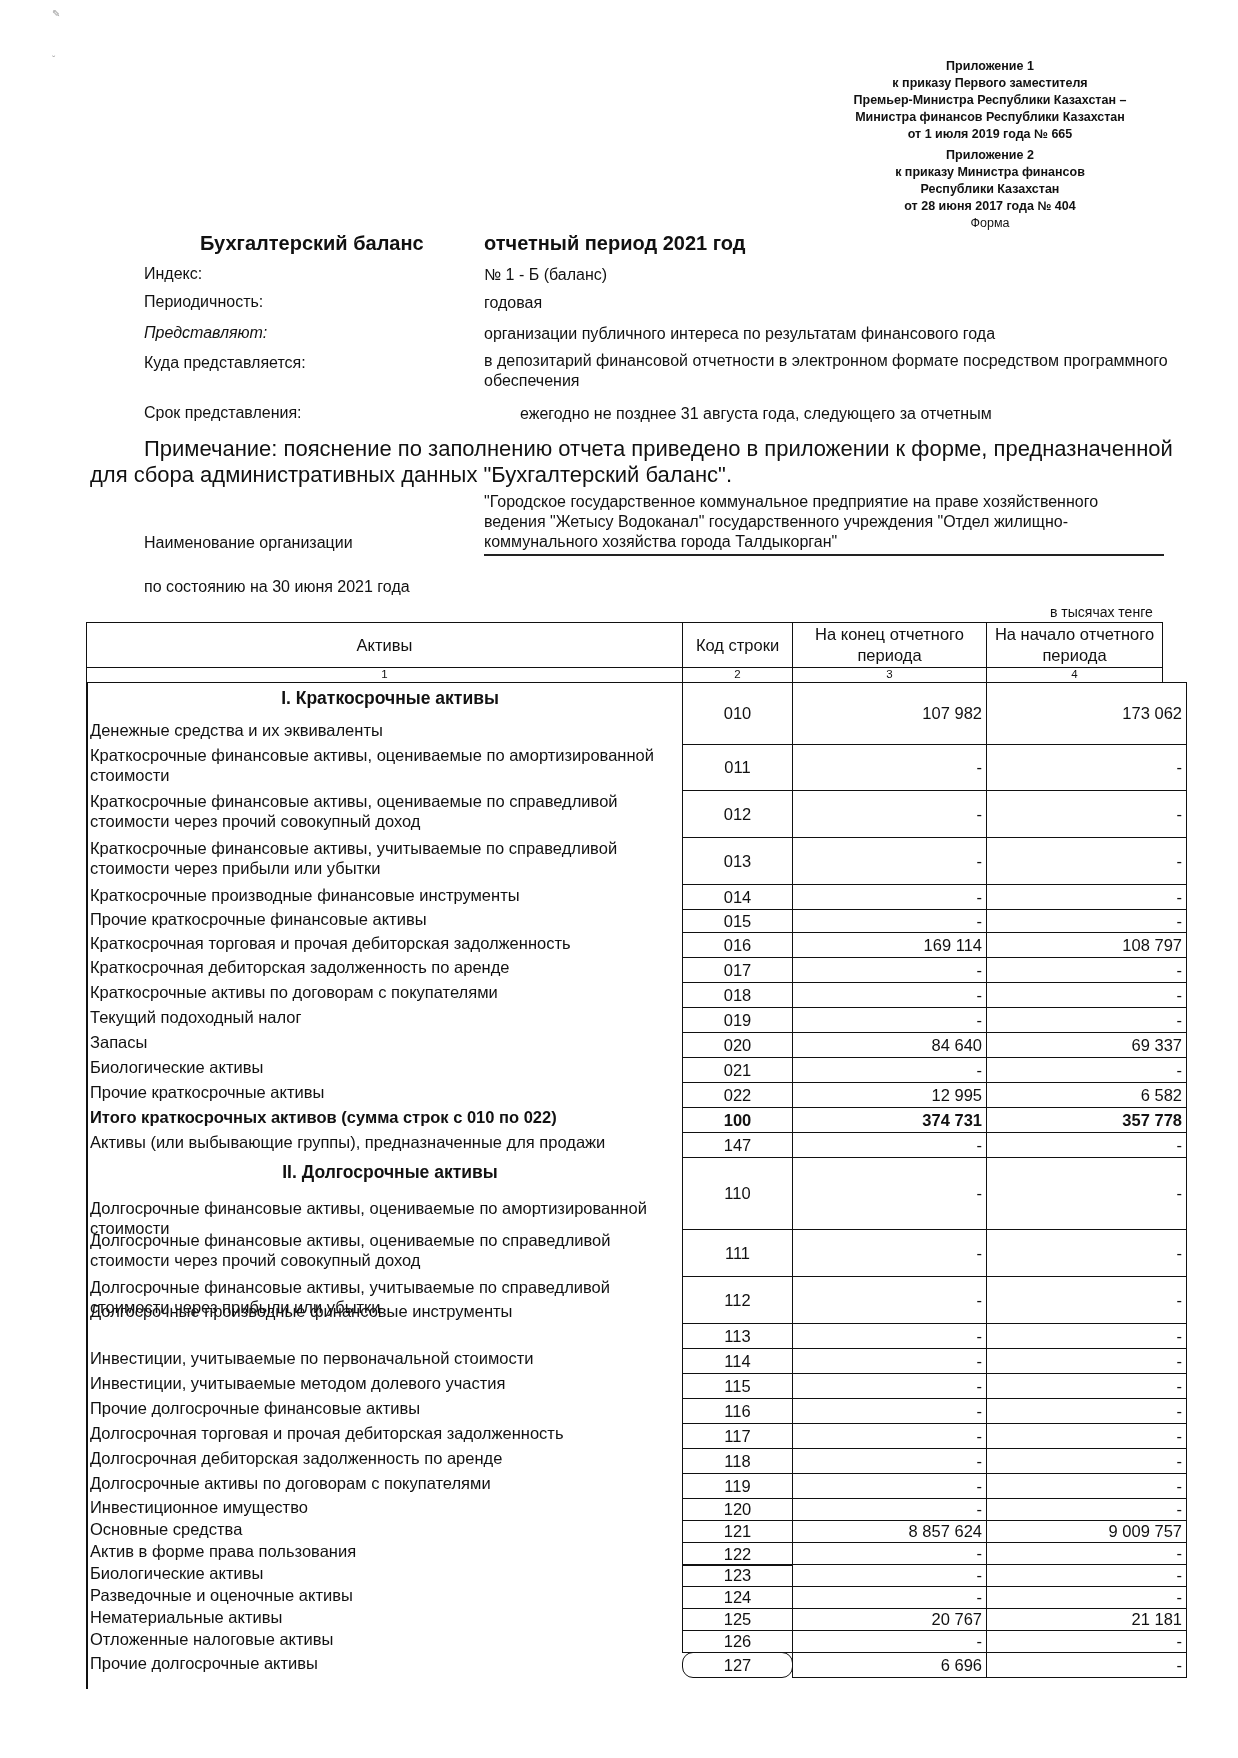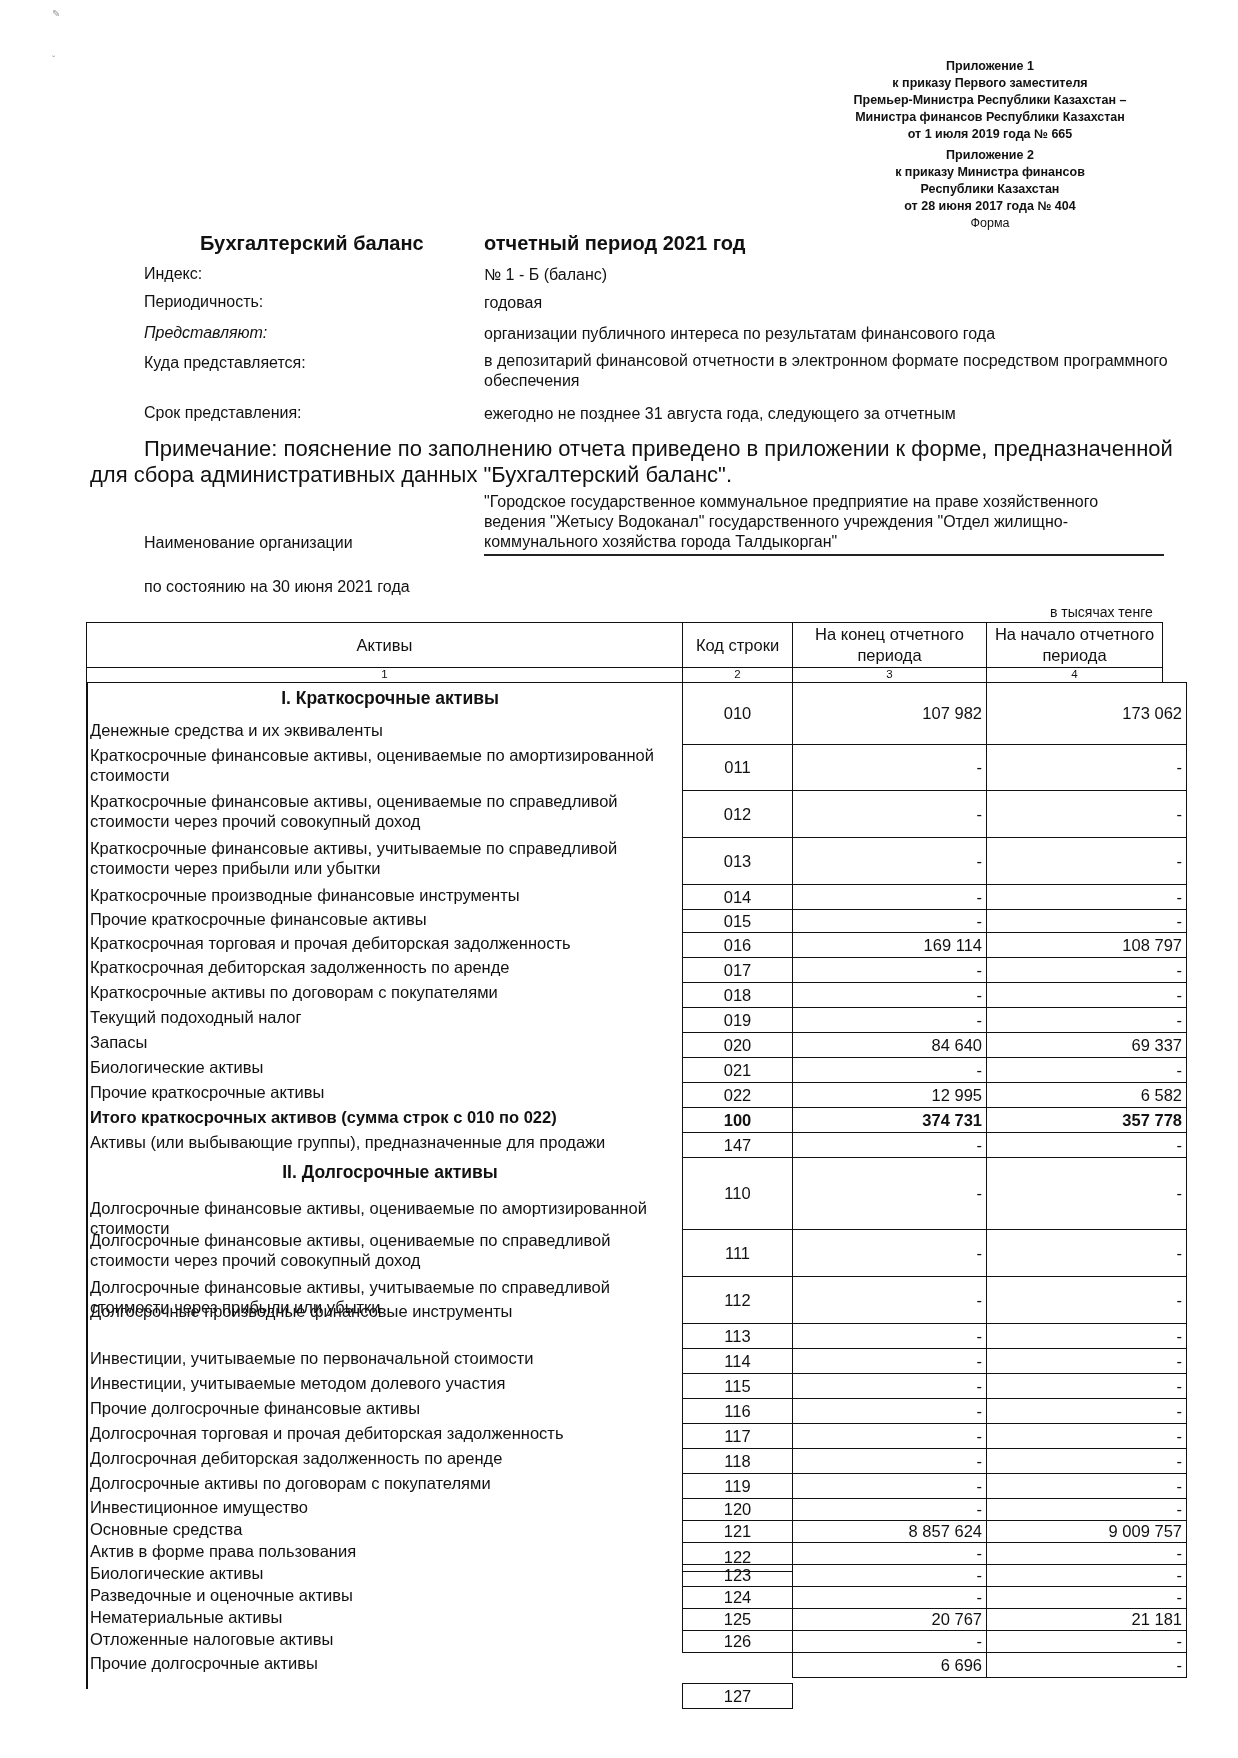--- a/index.html
+++ b/index.html
@@ -65,21 +65,21 @@
 
 <div class="meta-label" style="top:265px;">Индекс:</div>
 <div class="meta-value" style="top:265px;">№ 1 - Б (баланс)</div>
 <div class="meta-label" style="top:293px;">Периодичность:</div>
 <div class="meta-value" style="top:293px;">годовая</div>
 <div class="meta-label" style="top:324px;font-style:italic;">Представляют:</div>
 <div class="meta-value" style="top:324px;">организации публичного интереса по результатам финансового года</div>
 <div class="meta-label" style="top:354px;">Куда представляется:</div>
 <div class="meta-value" style="top:351px;">в депозитарий финансовой отчетности в электронном формате посредством программного обеспечения</div>
 <div class="meta-label" style="top:404px;">Срок представления:</div>
-<div class="meta-value" style="top:404px;">ежегодно не позднее 31 августа года, следующего за отчетным</div>
+<div class="meta-value" style="top:404px;margin-left:36px;">ежегодно не позднее 31 августа года, следующего за отчетным</div>
 <div class="note">Примечание:    пояснение по заполнению отчета приведено в приложении к форме, предназначенной для сбора административных данных "Бухгалтерский баланс".</div>
 <div class="org-value">"Городское государственное коммунальное предприятие на праве хозяйственного  ведения "Жетысу Водоканал" государственного учреждения "Отдел жилищно-коммунального хозяйства  города Талдыкорган"</div>
 <div class="meta-label" style="top:534px;">Наименование организации</div>
 <div class="asof">по состоянию на 30 июня 2021 года</div>
 <div class="units">в тысячах тенге</div>
 
 <div class="tbl" id="tbl">
   <div class="hdr c1">Активы</div>
   <div class="hdr c2">Код строки</div>
   <div class="hdr c3">На конец отчетного периода</div>
@@ -194,37 +194,37 @@
       <div class="cell val" style="left: 900px; width: 201px; top: 851px; height: 26px;">-</div>
       <div class="lbl" style="top: 875px;">Инвестиционное имущество</div>
       <div class="cell code" style="left: 596px; width: 111px; top: 876px; height: 23px;">120</div>
       <div class="cell val" style="left: 706px; width: 195px; top: 876px; height: 23px;">-</div>
       <div class="cell val" style="left: 900px; width: 201px; top: 876px; height: 23px;">-</div>
       <div class="lbl" style="top: 897px;">Основные средства</div>
       <div class="cell code" style="left: 596px; width: 111px; top: 898px; height: 23px;">121</div>
       <div class="cell val" style="left: 706px; width: 195px; top: 898px; height: 23px;">8 857 624</div>
       <div class="cell val" style="left: 900px; width: 201px; top: 898px; height: 23px;">9 009 757</div>
       <div class="lbl" style="top: 919px;">Актив в форме права пользования</div>
-      <div class="cell code" style="left: 596px; width: 111px; top: 920px; height: 30px;">122</div>
+      <div class="cell code" style="left: 596px; width: 111px; top: 920px; height: 24px;">122</div>
       <div class="cell val" style="left: 706px; width: 195px; top: 920px; height: 23px;">-</div>
       <div class="cell val" style="left: 900px; width: 201px; top: 920px; height: 23px;">-</div>
       <div class="lbl" style="top: 941px;">Биологические активы</div>
       <div class="cell code" style="left: 596px; width: 111px; top: 942px; height: 23px;">123</div>
       <div class="cell val" style="left: 706px; width: 195px; top: 942px; height: 23px;">-</div>
       <div class="cell val" style="left: 900px; width: 201px; top: 942px; height: 23px;">-</div>
       <div class="lbl" style="top: 963px;">Разведочные и оценочные активы</div>
       <div class="cell code" style="left: 596px; width: 111px; top: 964px; height: 23px;">124</div>
       <div class="cell val" style="left: 706px; width: 195px; top: 964px; height: 23px;">-</div>
       <div class="cell val" style="left: 900px; width: 201px; top: 964px; height: 23px;">-</div>
       <div class="lbl" style="top: 985px;">Нематериальные активы</div>
       <div class="cell code" style="left: 596px; width: 111px; top: 986px; height: 23px;">125</div>
       <div class="cell val" style="left: 706px; width: 195px; top: 986px; height: 23px;">20 767</div>
       <div class="cell val" style="left: 900px; width: 201px; top: 986px; height: 23px;">21 181</div>
       <div class="lbl" style="top: 1007px;">Отложенные налоговые активы</div>
       <div class="cell code" style="left: 596px; width: 111px; top: 1008px; height: 23px;">126</div>
       <div class="cell val" style="left: 706px; width: 195px; top: 1008px; height: 23px;">-</div>
       <div class="cell val" style="left: 900px; width: 201px; top: 1008px; height: 23px;">-</div>
       <div class="lbl" style="top: 1031px;">Прочие долгосрочные активы</div>
-      <div class="cell code" style="left: 596px; width: 111px; top: 1061px; height: 26px;">127</div>
+      <div class="cell code" style="left: 596px; width: 111px; top: 1030px; height: 26px; border-radius: 11px;">127</div>
       <div class="cell val" style="left: 706px; width: 195px; top: 1030px; height: 26px;">6 696</div>
       <div class="cell val" style="left: 900px; width: 201px; top: 1030px; height: 26px;">-</div>
     </div>
 </div>
 
 </body></html>

